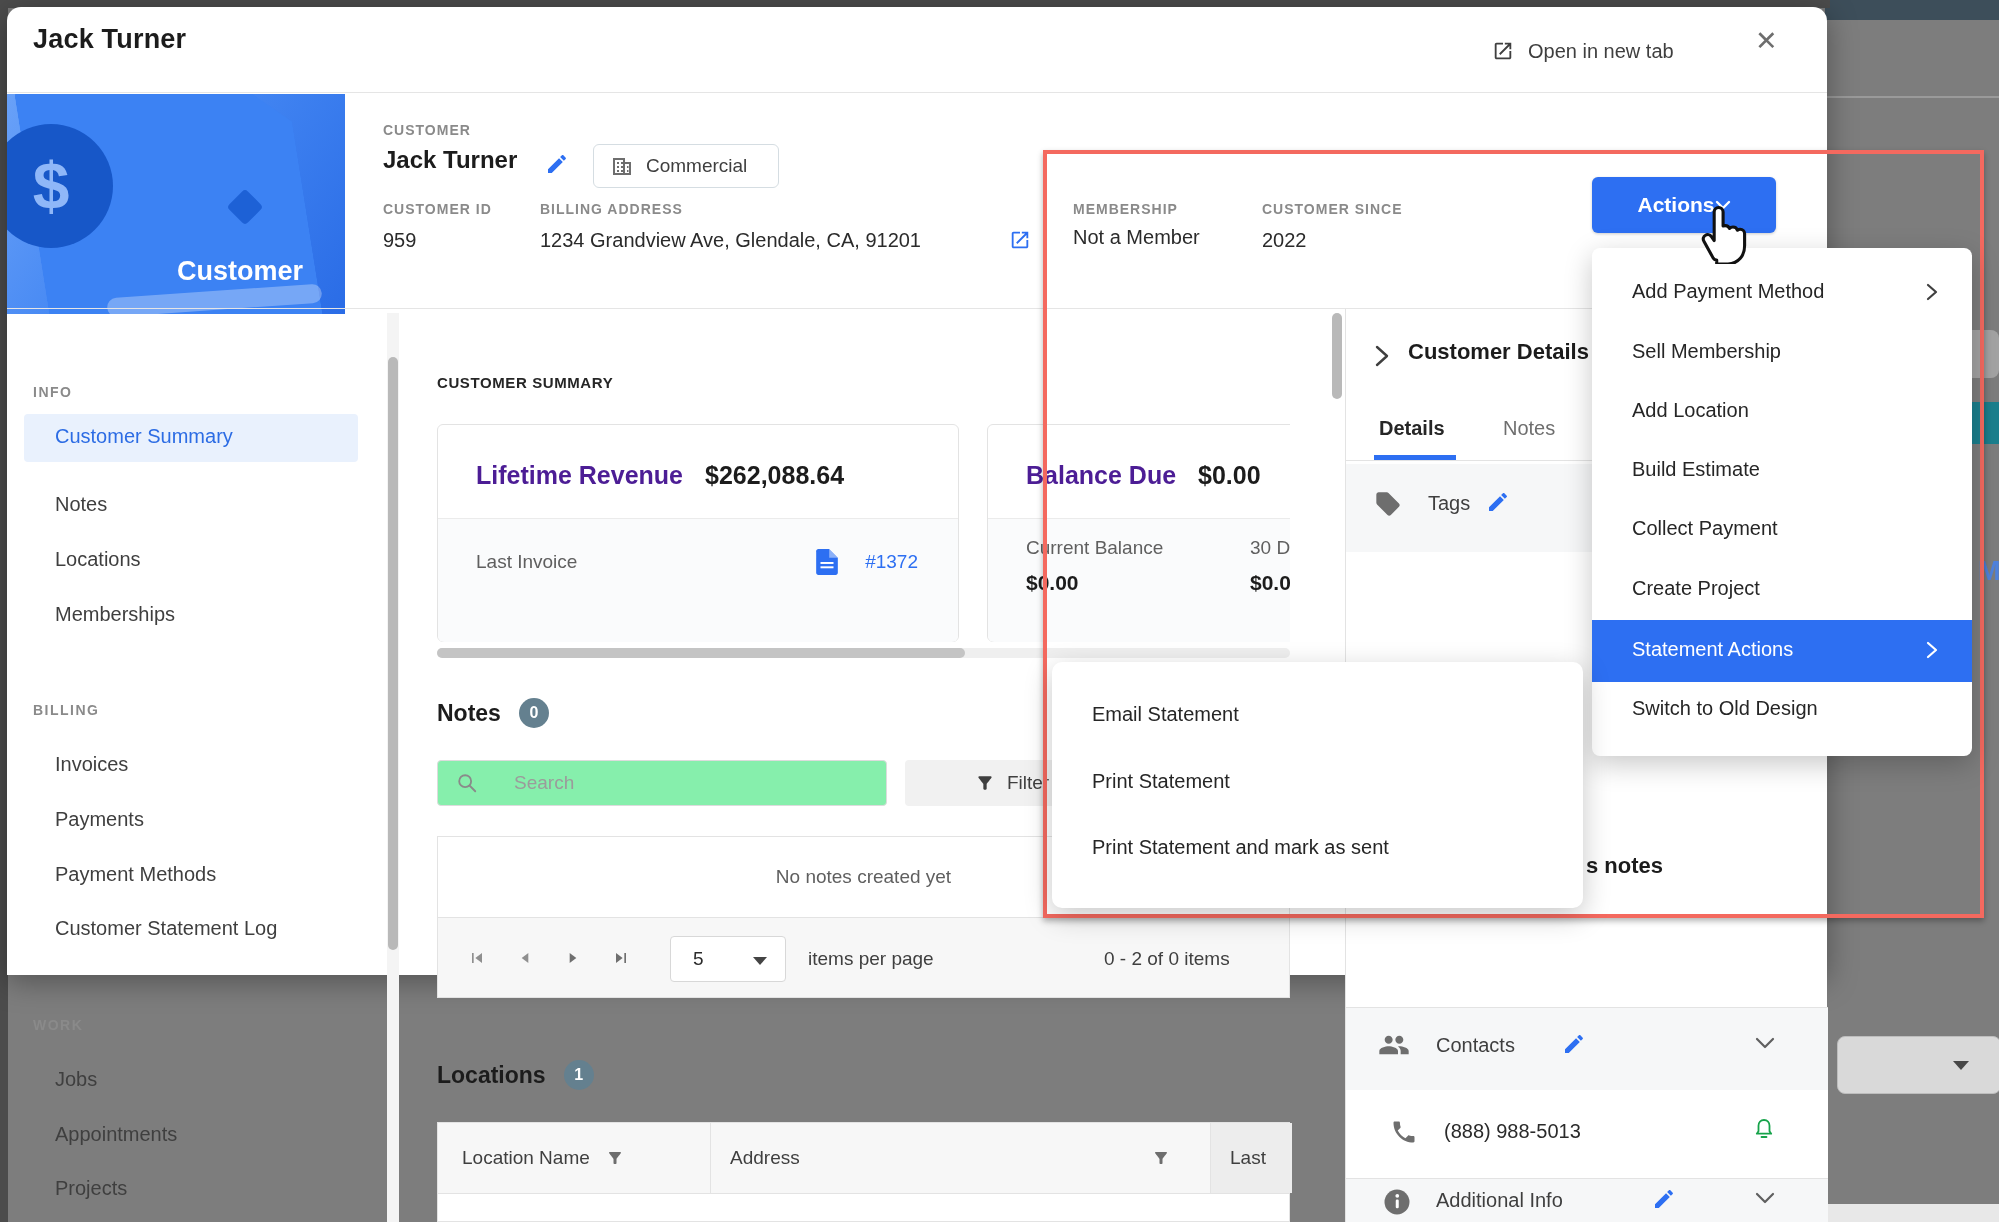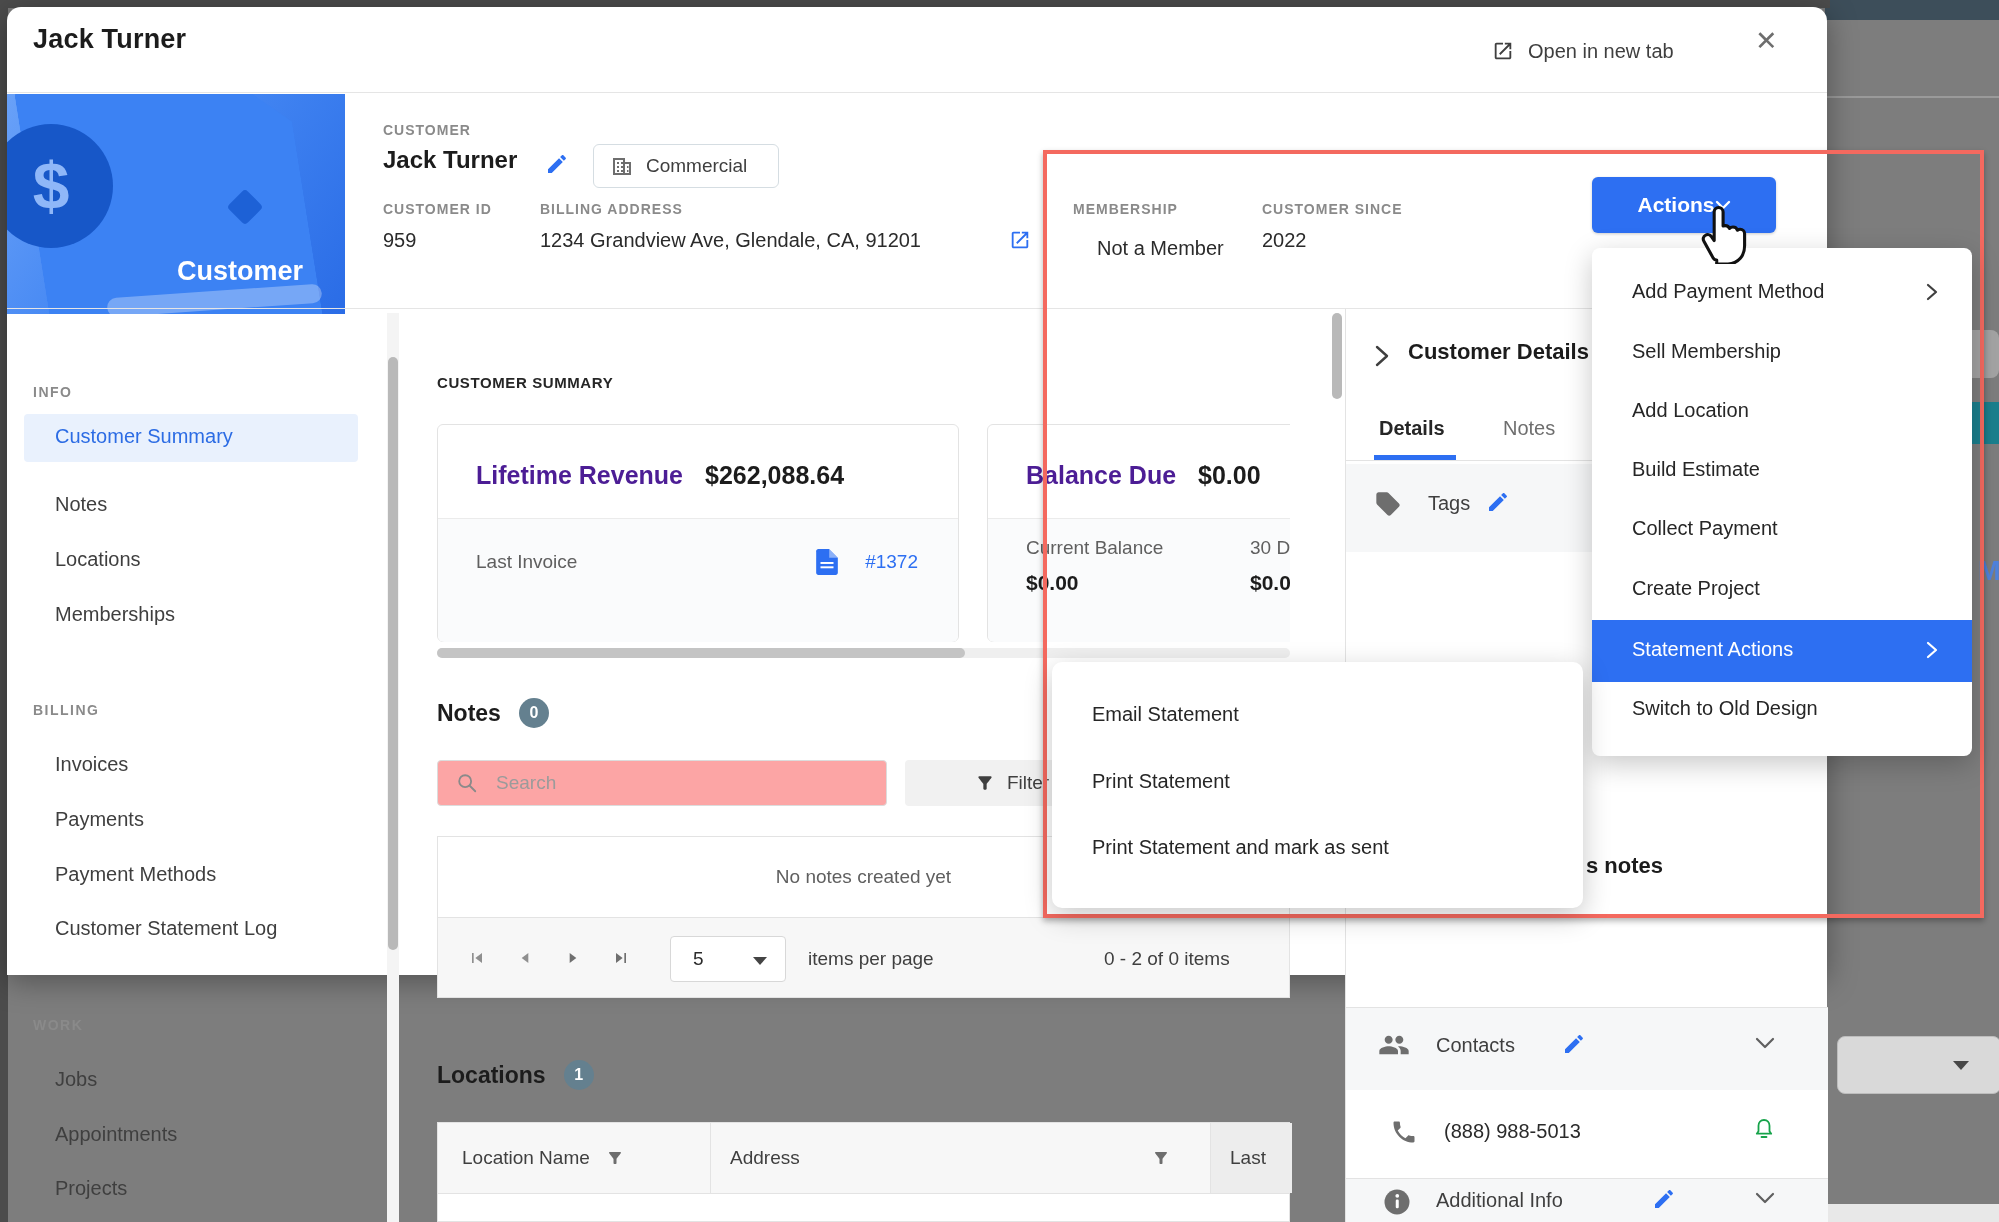--- a/index.html
+++ b/index.html
@@ -50,21 +50,21 @@
   .card{position:absolute;top:0;height:218px;background:#fff;border:1px solid #e3e3e3;border-radius:6px;box-sizing:border-box;}
   .card .titlerow{position:absolute;left:38px;top:36px;display:flex;gap:22px;align-items:baseline;white-space:nowrap;}
   .card .ctitle{font-size:25px;font-weight:700;color:#4c1d95;}
   .card .cvalue{font-size:25px;font-weight:800;color:#1c1c1c;}
   .card .cfooter{position:absolute;left:0;top:93px;width:100%;height:124px;background:#fafbfc;border-top:1px solid #ebebeb;border-radius:0 0 6px 6px;box-sizing:border-box;}
   .hscroll-track{left:430px;top:641px;width:853px;height:10px;background:#efefef;border-radius:5px;}
   .hscroll-thumb{left:430px;top:641px;width:528px;height:10px;background:#c4c4c4;border-radius:5px;}
   .h2row{display:flex;align-items:center;gap:18px;}
   .h2{font-size:23px;font-weight:800;color:#1c1c1c;}
   .count-badge{width:30px;height:30px;border-radius:50%;background:#64808f;color:#fff;font-size:16px;font-weight:700;display:flex;align-items:center;justify-content:center;}
-  .search-box{left:430px;top:753px;width:450px;height:46px;border:1px solid #dcdcdc;border-radius:4px;display:flex;align-items:center;gap:16px;padding-left:18px;box-sizing:border-box;background:#fca5a5;}
+  .search-box{left:430px;top:753px;width:450px;height:46px;border:1px solid #dcdcdc;border-radius:4px;display:flex;align-items:center;gap:34px;padding-left:18px;box-sizing:border-box;background:#86efac;}
   .search-box input{border:none;outline:none;font-size:19px;color:#555;width:340px;font-family:inherit;background:transparent;}
   .search-box input::placeholder{color:#9b9b9b;}
   .filter-btn{left:898px;top:753px;width:126px;height:46px;background:#f1f1f1;border-radius:4px;display:flex;align-items:center;justify-content:center;gap:12px;font-size:19px;color:#3f3f3f;cursor:pointer;padding-left:44px;}
   .notes-table{left:430px;top:829px;width:853px;height:82px;border:1px solid #e3e3e3;background:#fff;display:flex;align-items:center;justify-content:center;font-size:19px;color:#5f5f5f;box-sizing:border-box;}
   .pager{left:430px;top:911px;width:853px;height:80px;background:#f7f7f7;border:1px solid #e3e3e3;border-top:none;box-sizing:border-box;}
   .pg-ic{position:absolute;top:23px;width:34px;height:34px;display:flex;align-items:center;justify-content:center;cursor:pointer;}
   .pp-select{position:absolute;left:232px;top:18px;width:116px;height:46px;background:#fff;border:1px solid #d8d8d8;border-radius:4px;font-size:19px;color:#2b2b2b;display:flex;align-items:center;padding-left:22px;box-sizing:border-box;cursor:pointer;}
   .pp-select .caret{position:absolute;right:18px;top:20px;width:0;height:0;border-left:7px solid transparent;border-right:7px solid transparent;border-top:8px solid #444;}
   .pg-text{position:absolute;top:30px;font-size:19px;color:#3f3f3f;}
   .loc-header{left:430px;top:1115px;width:853px;height:72px;background:#f7f7f7;border:1px solid #e3e3e3;box-sizing:border-box;}
@@ -152,21 +152,21 @@
     <div class="abs lbl" style="left:376px;top:194px;">CUSTOMER ID</div>
     <div class="abs val" style="left:376px;top:222px;">959</div>
     <div class="abs lbl" style="left:533px;top:194px;">BILLING ADDRESS</div>
     <div class="abs val" style="left:533px;top:222px;">1234 Grandview Ave, Glendale, CA, 91201</div>
     <div class="abs" style="left:1002px;top:222px;">
       <svg width="22" height="22" viewBox="0 0 24 24">
           <path fill="#2d6ff2" d="M19 19H5V5h7V3H5c-1.1 0-2 .9-2 2v14c0 1.1.9 2 2 2h14c1.1 0 2-.9 2-2v-7h-2v7zM14 3v2h3.59l-9.83 9.83 1.41 1.41L19 6.41V10h2V3h-7z"></path>
         </svg>
     </div>
     <div class="abs lbl" style="left:1066px;top:194px;">MEMBERSHIP</div>
-    <div class="abs val" style="left:1066px;top:230px;margin-left:24px;">Not a Member</div>
+    <div class="abs val" style="left:1066px;top:219px;">Not a Member</div>
     <div class="abs lbl" style="left:1255px;top:194px;">CUSTOMER SINCE</div>
     <div class="abs val" style="left:1255px;top:222px;">2022</div>
 
     <div class="abs actions-btn">
       <span>Actions</span>
       <svg width="16" height="10" viewBox="0 0 16 10">
           <polyline points="2,2 8,8 14,2" fill="none" stroke="#fff" stroke-width="2.4" stroke-linecap="round"></polyline>
         </svg>
     </div>
 

